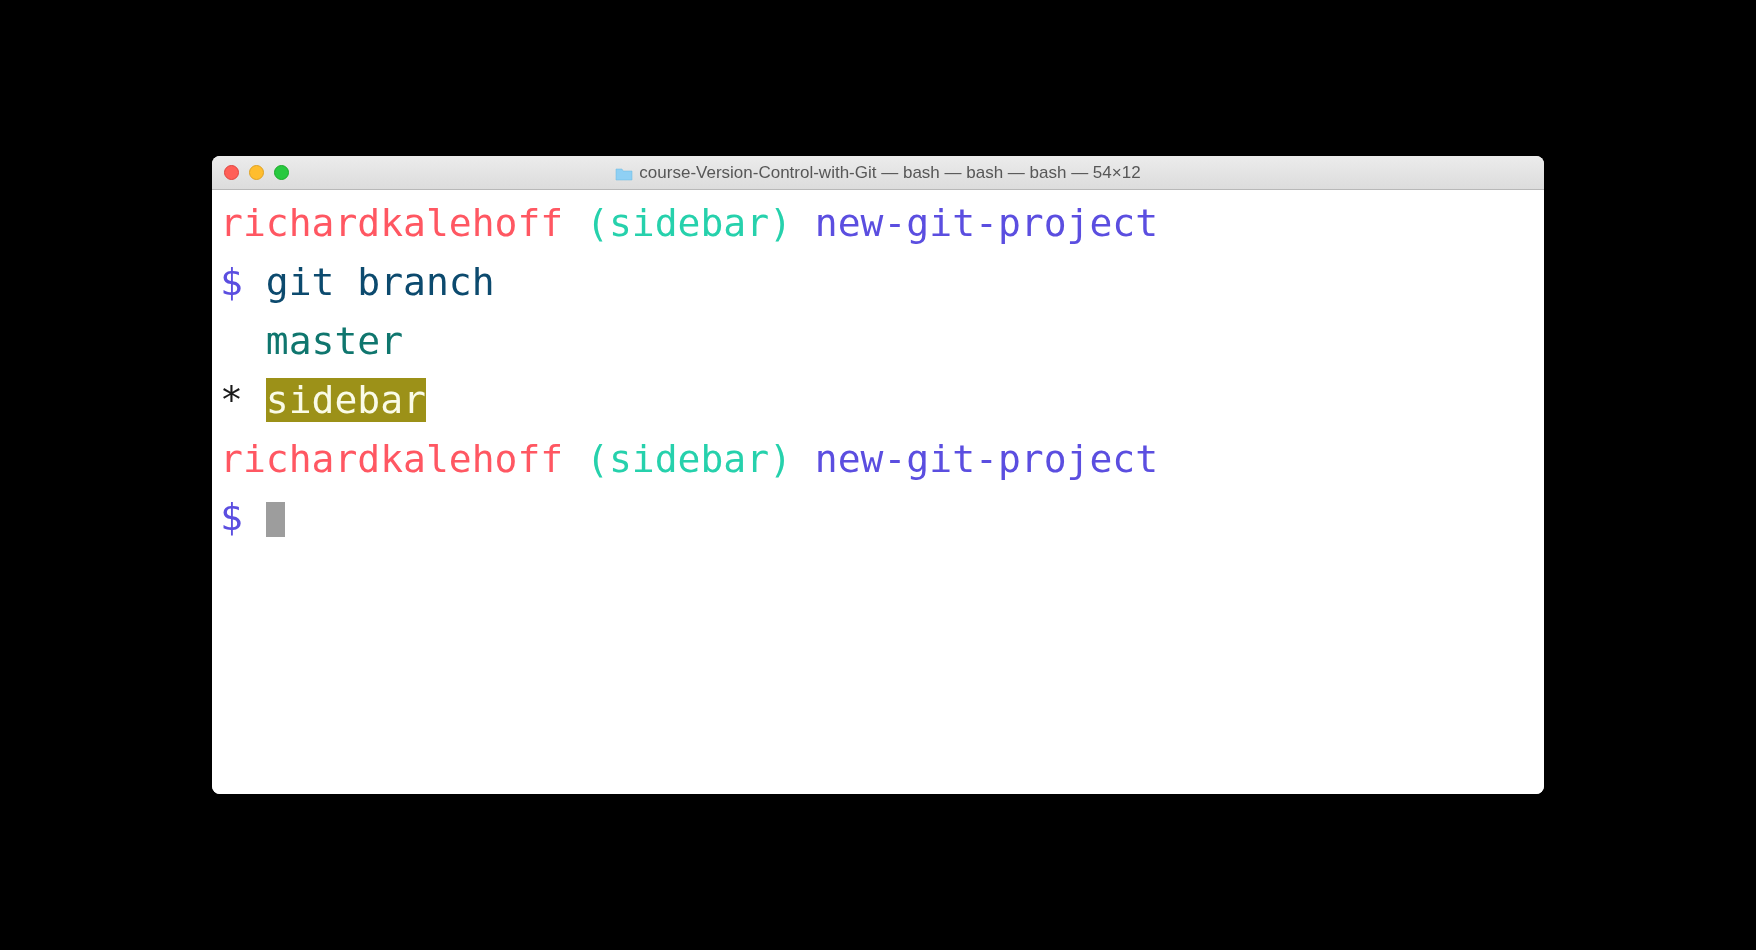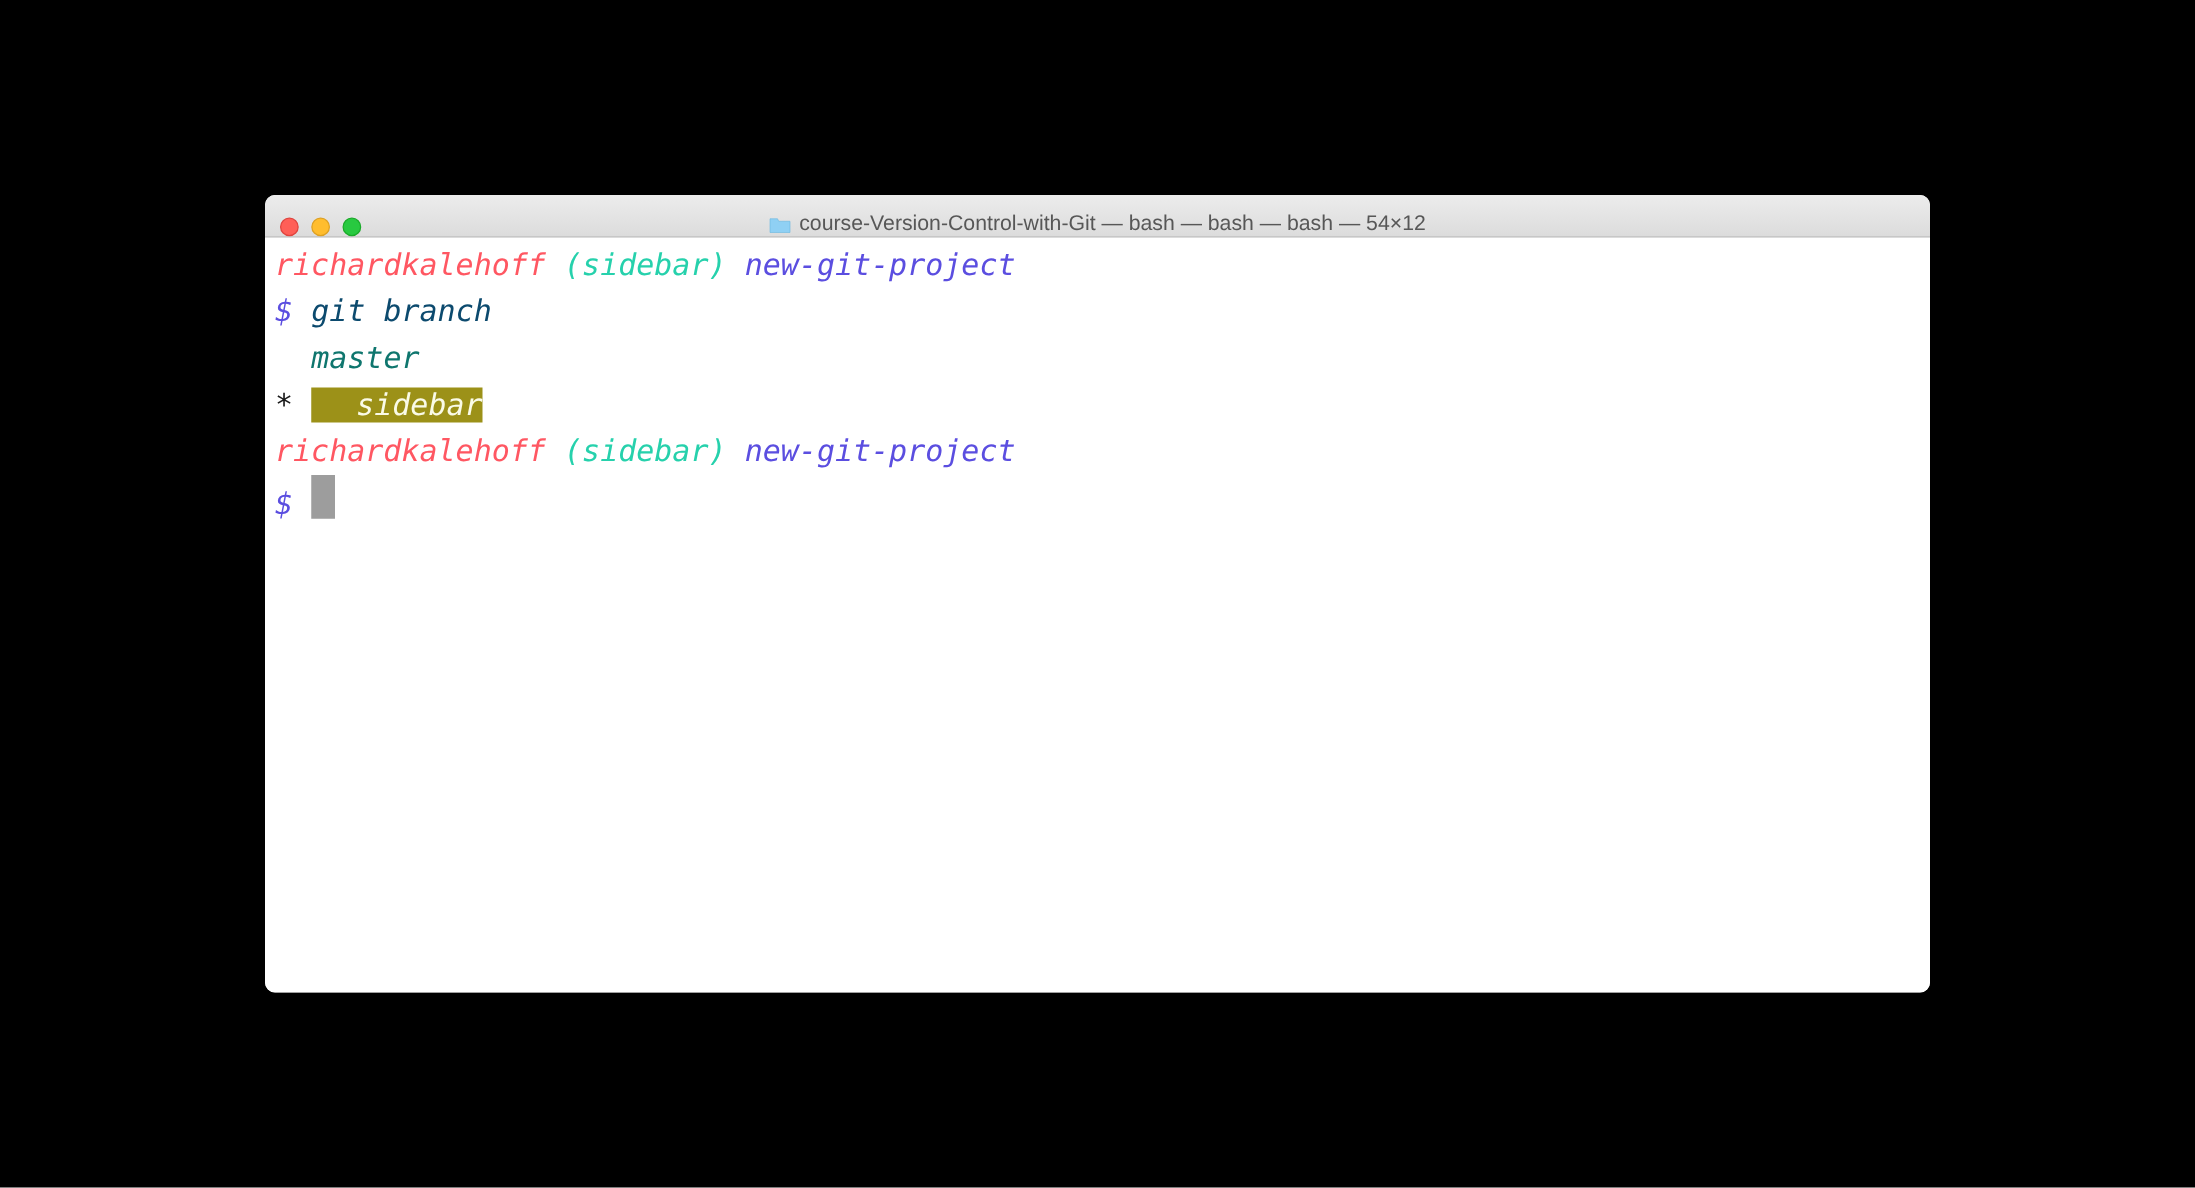--- a/index.html
+++ b/index.html
@@ -24,21 +24,21 @@
       overflow: hidden;
       box-shadow: 0 20px 60px rgba(0,0,0,0.5);
       display: flex;
       flex-direction: column;
     }
     .titlebar {
       height: 34px;
       background: linear-gradient(to bottom, #ececec, #dcdcdc);
       border-bottom: 1px solid #b8b8b8;
       display: flex;
-      align-items: flex-end;
+      align-items: center;
       padding: 0 12px;
       position: relative;
     }
     .traffic-lights {
       display: flex;
       gap: 10px;
       position: absolute;
       left: 12px;
     }
     .traffic-light {
@@ -62,36 +62,34 @@
     }
     .folder-icon {
       width: 18px;
       height: 14px;
       display: inline-block;
     }
     .terminal-body {
       flex: 1;
       background: #fff;
       padding: 4px 8px;
-      font-size: 24px;
+      font-size: 38px;
       line-height: 1.55;
       white-space: pre;
       overflow: hidden;
-      font-style: italic;
     }
     .user { color: #ff5762; }
     .branch { color: #26d1ac; }
     .project { color: #5b4ee0; }
     .prompt-dollar { color: #5b4ee0; }
     .cmd { color: #0c4a6e; }
     .branch-other { color: #0f766e; }
     .branch-current {
       background: #9c9118;
       color: #fafbe7;
-      padding-left: 36px;
     }
     .asterisk { color: #1a1a1a; }
     .cursor-block {
       display: inline-block;
       width: 19px;
       height: 35px;
       background: #9d9d9d;
       vertical-align: text-bottom;
       margin-bottom: 2px;
     }

